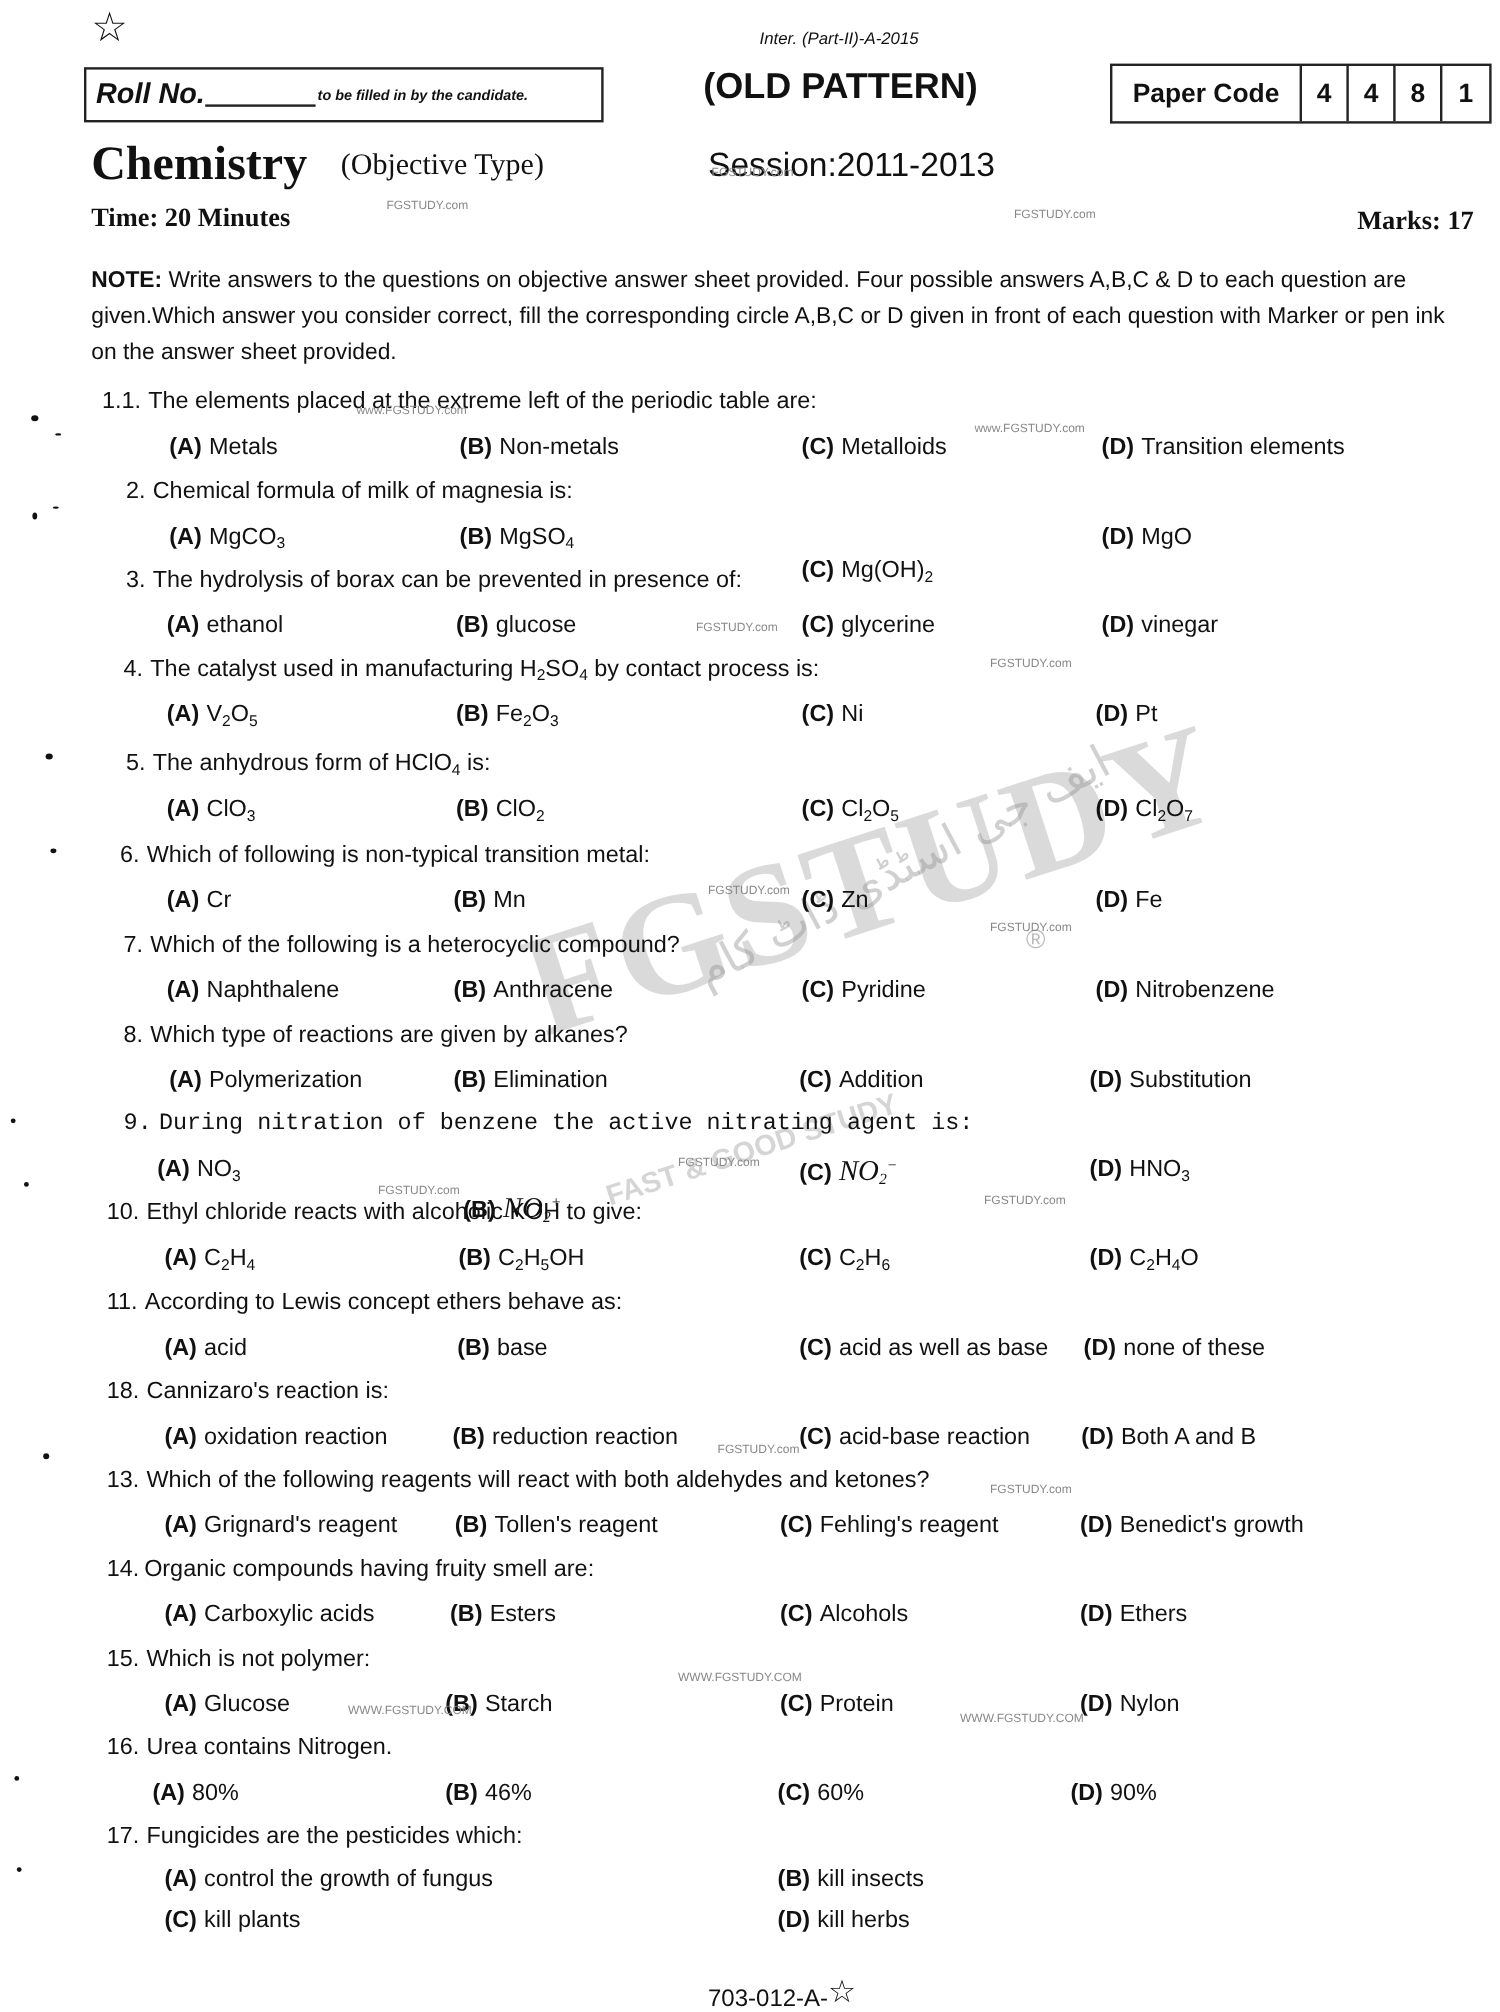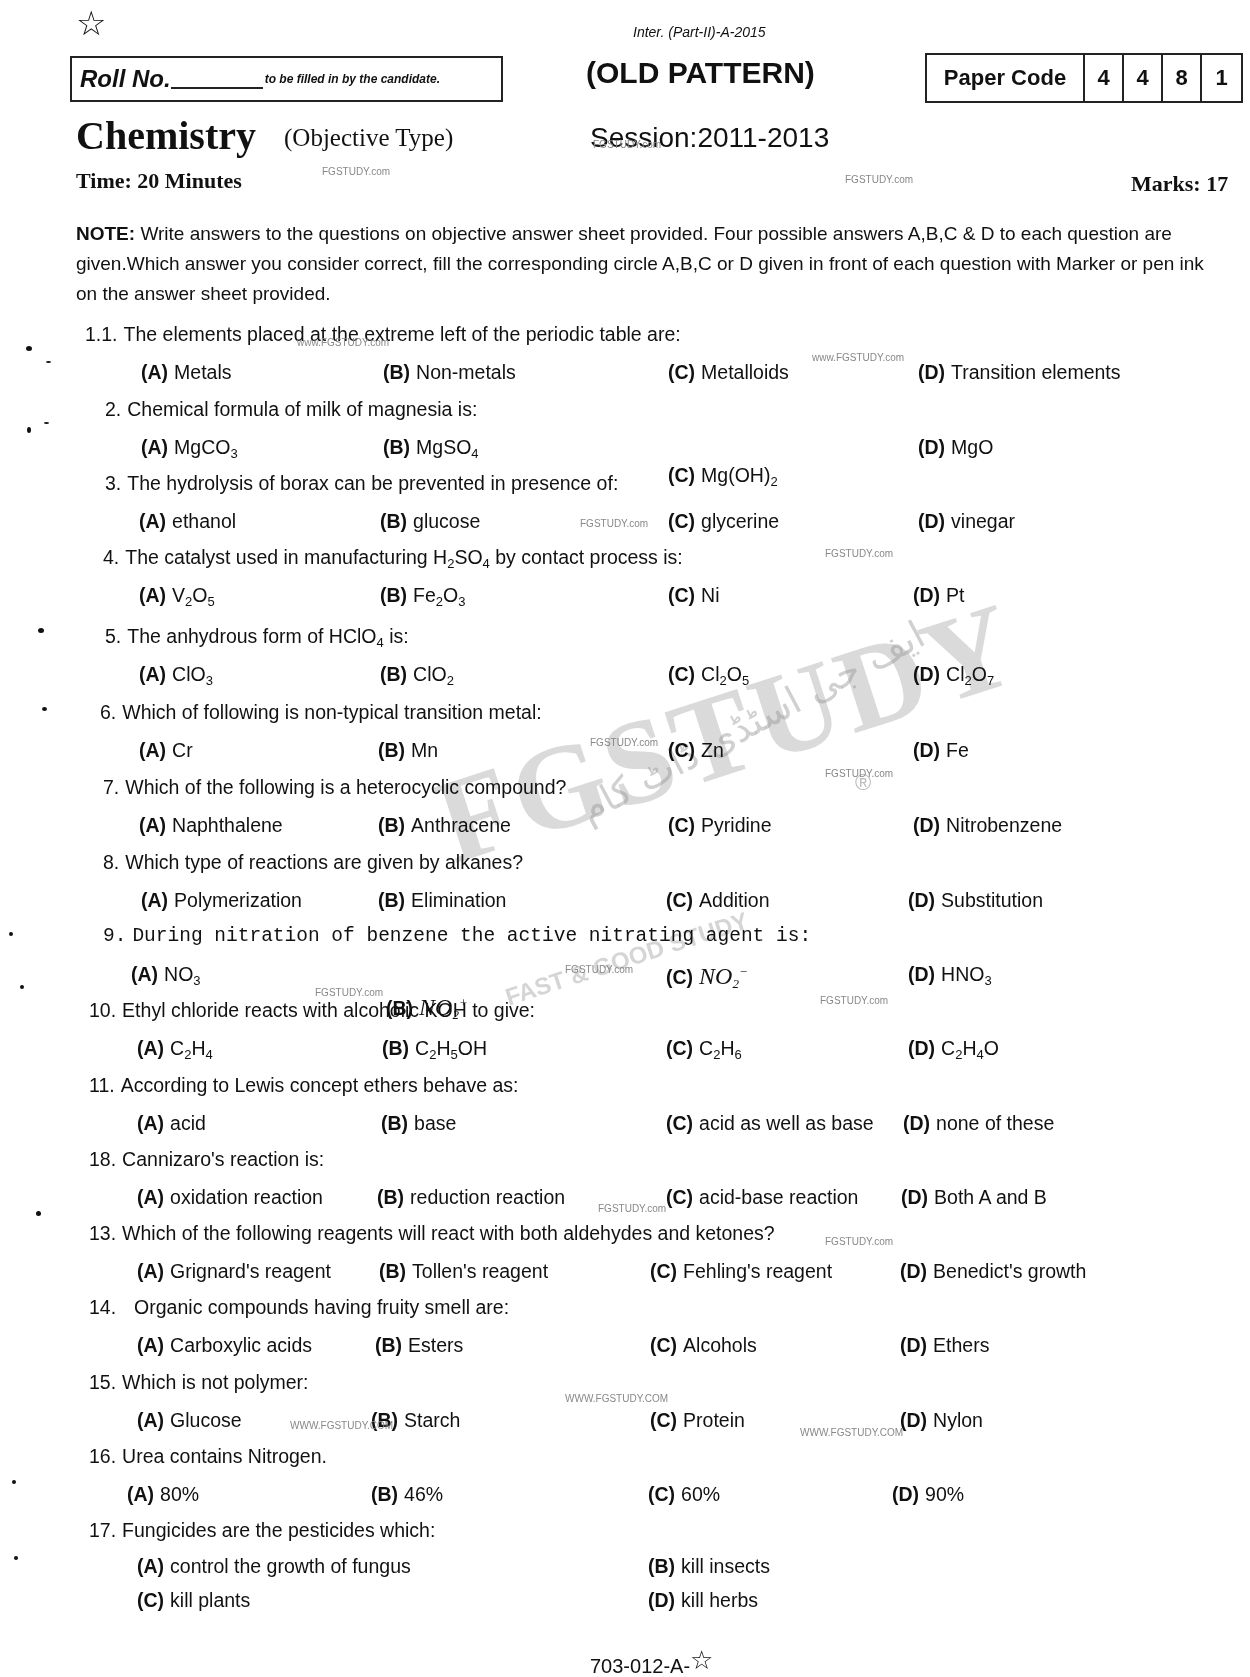--- a/index.html
+++ b/index.html
@@ -148,21 +148,21 @@
     <div class="q" style="left: 89px; top: 1148px;"><span style="margin-right: 6px;">18.</span><span>Cannizaro's reaction is:</span></div>
     <div class="opt" style="left: 137px; top: 1186px;"><span class="lt">(A)</span><span>oxidation reaction</span></div>
     <div class="opt" style="left: 377px; top: 1186px;"><span class="lt">(B)</span><span>reduction reaction</span></div>
     <div class="opt" style="left: 666px; top: 1186px;"><span class="lt">(C)</span><span>acid-base reaction</span></div>
     <div class="opt" style="left: 901px; top: 1186px;"><span class="lt">(D)</span><span>Both A and B</span></div>
     <div class="q" style="left: 89px; top: 1222px;"><span style="margin-right: 6px;">13.</span><span>Which of the following reagents will react with both aldehydes and ketones?</span></div>
     <div class="opt" style="left: 137px; top: 1260px;"><span class="lt">(A)</span><span>Grignard's reagent</span></div>
     <div class="opt" style="left: 379px; top: 1260px;"><span class="lt">(B)</span><span>Tollen's reagent</span></div>
     <div class="opt" style="left: 650px; top: 1260px;"><span class="lt">(C)</span><span>Fehling's reagent</span></div>
     <div class="opt" style="left: 900px; top: 1260px;"><span class="lt">(D)</span><span>Benedict's growth</span></div>
-    <div class="q" style="left: 89px; top: 1296px;"><span style="margin-right: 18px;">14.</span><span>Organic compounds having fruity smell are:</span></div>
+    <div class="q" style="left: 89px; top: 1296px;"><span style="margin-right: 4px;">14.</span><span>Organic compounds having fruity smell are:</span></div>
     <div class="opt" style="left: 137px; top: 1334px;"><span class="lt">(A)</span><span>Carboxylic acids</span></div>
     <div class="opt" style="left: 375px; top: 1334px;"><span class="lt">(B)</span><span>Esters</span></div>
     <div class="opt" style="left: 650px; top: 1334px;"><span class="lt">(C)</span><span>Alcohols</span></div>
     <div class="opt" style="left: 900px; top: 1334px;"><span class="lt">(D)</span><span>Ethers</span></div>
     <div class="q" style="left: 89px; top: 1371px;"><span style="margin-right: 6px;">15.</span><span>Which is not polymer:</span></div>
     <div class="opt" style="left: 137px; top: 1409px;"><span class="lt">(A)</span><span>Glucose</span></div>
     <div class="opt" style="left: 371px; top: 1409px;"><span class="lt">(B)</span><span>Starch</span></div>
     <div class="opt" style="left: 650px; top: 1409px;"><span class="lt">(C)</span><span>Protein</span></div>
     <div class="opt" style="left: 900px; top: 1409px;"><span class="lt">(D)</span><span>Nylon</span></div>
     <div class="q" style="left: 89px; top: 1445px;"><span style="margin-right: 6px;">16.</span><span>Urea contains Nitrogen.</span></div>

